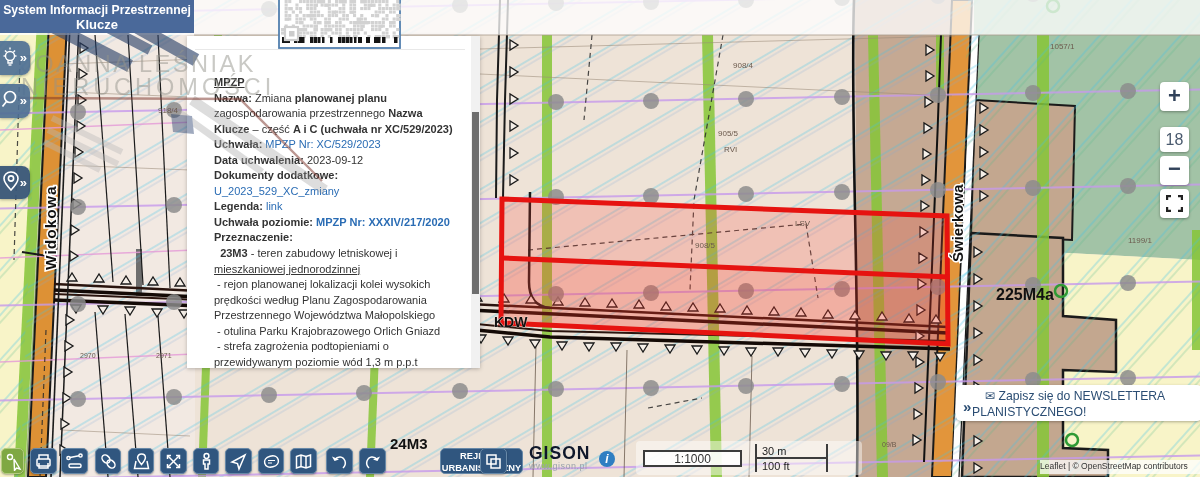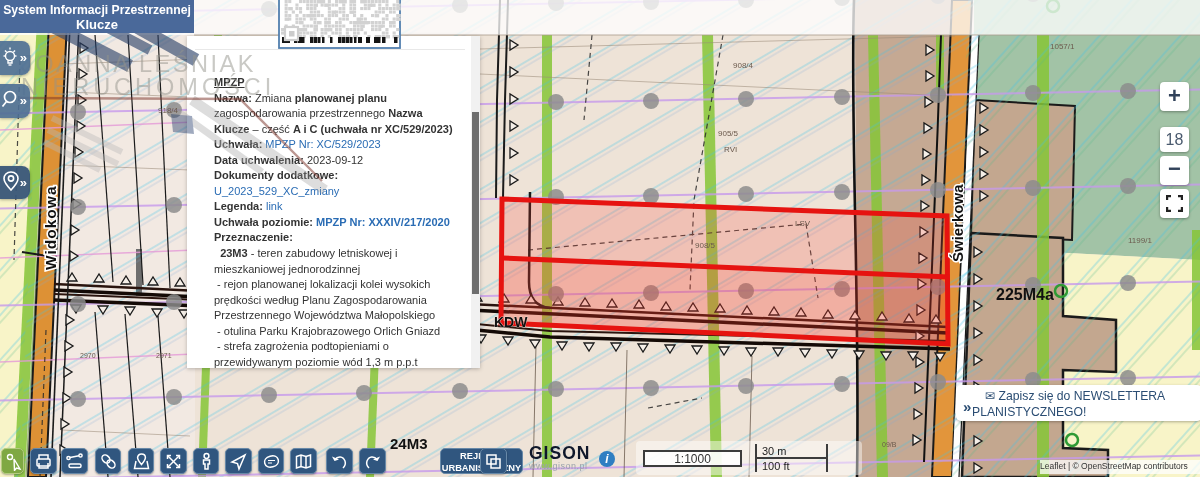--- a/index.html
+++ b/index.html
@@ -353,21 +353,21 @@
       <div style="height:15.55px;">zagospodarowania przestrzennego <b>Nazwa</b></div>
       <div style="height:15.55px;"><b>Klucze</b> – część <b>A i C (uchwała nr XC/529/2023)</b></div>
       <div style="height:15.55px;"><b>Uchwała:</b> <span class="lk">MPZP Nr: XC/529/2023</span></div>
       <div style="height:15.55px;"><b>Data uchwalenia:</b> 2023-09-12</div>
       <div style="height:15.55px;"><b>Dokumenty dodatkowe:</b></div>
       <div style="height:15.55px;"><span class="lk">U_2023_529_XC_zmiany</span></div>
       <div style="height:15.55px;"><b>Legenda:</b> <span class="lk">link</span></div>
       <div style="height:15.55px;"><b>Uchwała poziomie:</b> <span class="lk"><b>MPZP Nr: XXXIV/217/2020</b></span></div>
       <div style="height:15.55px;"><b>Przeznaczenie:</b></div>
       <div style="height:15.55px;">&nbsp;&nbsp;<b>23M3</b> - teren zabudowy letniskowej i</div>
-      <div style="height:15.55px;">mieszkaniowej jednorodzinnej</div>
+      <div style="height:15.55px;text-decoration:underline;">mieszkaniowej jednorodzinnej</div>
       <div style="height:15.55px;">&nbsp;- rejon planowanej lokalizacji kolei wysokich</div>
       <div style="height:15.55px;">prędkości według Planu Zagospodarowania</div>
       <div style="height:15.55px;">Przestrzennego Województwa Małopolskiego</div>
       <div style="height:15.55px;">&nbsp;- otulina Parku Krajobrazowego Orlich Gniazd</div>
       <div style="height:15.55px;">&nbsp;- strefa zagrożenia podtopieniami o</div>
       <div style="height:15.55px;">przewidywanym poziomie wód 1,3 m p.p.t</div>
     </div>
 
 <svg width="124" height="50" viewBox="0 0 124 50" style="position:absolute;left:278px;top:0;">
       <rect x="1" y="-10" width="121" height="58" fill="#fff" stroke="#527fae" stroke-width="1.8"></rect>

